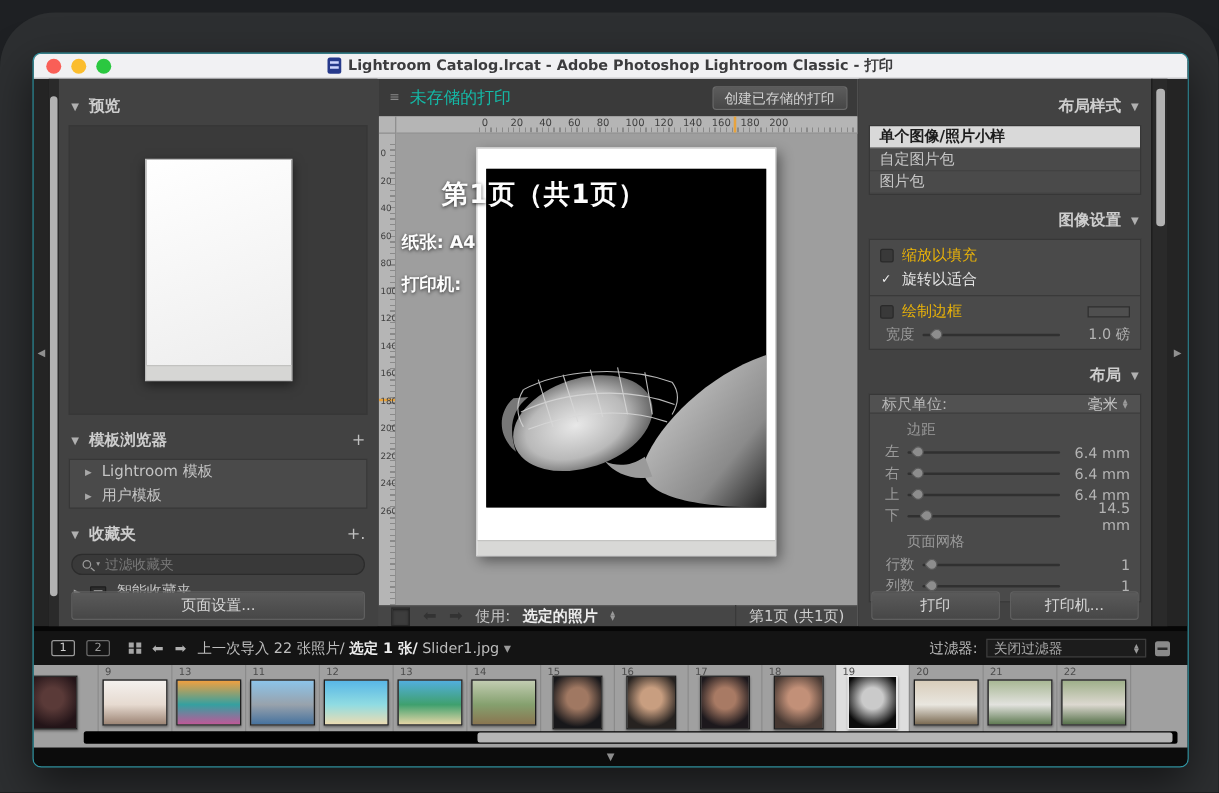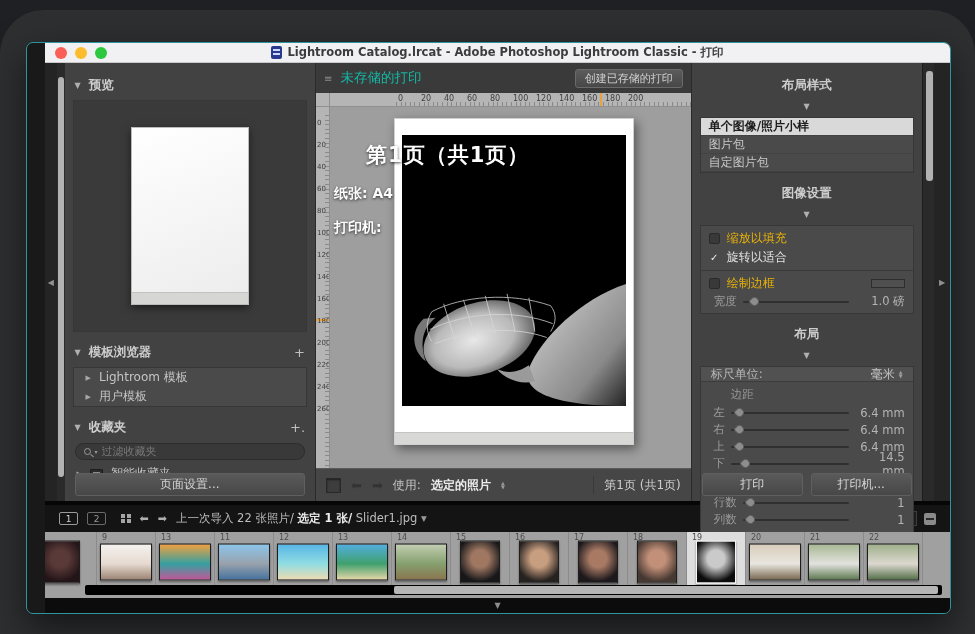--- a/index.html
+++ b/index.html
@@ -8,21 +8,21 @@
     background:#1e2023;
     font-family:"DejaVu Sans","Liberation Sans",sans-serif;
     position:relative;
   }
   .desktop { position:absolute; left:0; top:10px; right:0; bottom:0;
     background:#2d2f31; border-radius:44px 44px 0 0; }
   
   .window { position:absolute; left:26px; top:42px; width:925px; height:572px;
     border-radius:7px; overflow:hidden; background:#191919;
     border:1px solid #2f93a0; box-shadow:0 14px 36px rgba(0,0,0,.55);
-    display:flex; flex-direction:column;padding-left:18px; }
+    display:flex; flex-direction:column; }
   .titlebar { height:20px; background:#f1f1f3; display:flex; align-items:center;
     position:relative; flex:0 0 auto; border-bottom:1px solid #c9c9cc; }
   .traffic { display:flex; gap:8px; margin-left:10px; }
   .light { width:12px; height:12px; border-radius:50%; }
   .light.r{ background:#f95f57; } .light.y{ background:#fbbd2e; } .light.g{ background:#2bc840; }
   .title-wrap { position:absolute; left:0; right:0; text-align:center; font-size:11.5px;
     font-weight:bold; color:#3c3c3e; display:flex; justify-content:center; align-items:center; gap:5px; }
   .doc-icon { width:11px; height:13px; background:#273a8c; border-radius:2px; display:inline-block;
     position:relative; }
   .doc-icon::after{ content:""; position:absolute; left:2px; top:3px; width:7px; height:2px; background:#cfd6ff; box-shadow:0 4px 0 #cfd6ff; }
@@ -35,21 +35,21 @@
   .rpscroll { width:13px; background:#2a2a2a; position:relative; border-left:1px solid #1c1c1c;}
   .rpscroll .thumb { position:absolute; left:3px; width:7px; background:#b2b2b2; border-radius:3px; }
   
   .panel { background:#424242; padding-top:10px; position:relative; }
   .panel.left { width:256px; }
   .panel.right { width:235px; }
   .sec-head { display:flex; align-items:center; gap:8px; padding:4px 10px; color:#cdcdcd;
     font-size:12.5px; font-weight:bold; }
   .sec-head .tri { font-size:8px; color:#b0b0b0; }
   .sec-head .plus { margin-left:auto; color:#c0c0c0; font-size:13px; font-weight:normal; }
-  .sec-head.rhead { justify-content:flex-end;flex-direction:column; }
+  .sec-head.rhead { justify-content:flex-end; }
   .boxed { background:#4a4a4a; border:1px solid #373737; margin:2px 8px 8px 8px; }
   .preview-box { height:232px; background:#3a3a3a; display:flex; align-items:center; justify-content:center; }
   .mini-page { width:118px; height:178px; background:linear-gradient(160deg,#ffffff,#ececec);
     box-shadow:0 3px 8px rgba(0,0,0,.5); border:1px solid #bbb; position:relative; }
   .mini-page .bstrip { position:absolute; left:0; right:0; bottom:0; height:12px; background:#d6d6d4; border-top:1px solid #c2c2c0;}
   .tree-row { display:flex; align-items:center; gap:8px; height:19px; padding:0 12px;
     color:#c4c4c4; font-size:12px; }
   .tree-row .tri { font-size:7px; color:#a8a8a8; }
   .folder-ic { width:13px; height:9px; background:#2c2c2c; border:1px solid #1d1d1d; border-radius:1px; position:relative;}
   .folder-ic::after{content:""; position:absolute; left:2px; top:2px; width:7px; height:1px; background:#8c8c8c;}
@@ -110,21 +110,21 @@
     background:repeating-linear-gradient(180deg,#8a8a8a 0 1px,transparent 1px 4.6px); }
   .v-ruler .num { position:absolute; left:1px; font-size:7px; color:#3f3f3f; width:12px; overflow:hidden; white-space:nowrap;}
   .print-page { position:absolute; left:78px; top:25px; width:240px; height:327px;
     background:#ffffff; box-shadow:3px 4px 10px rgba(0,0,0,.45); border:1px solid #d0d0d0; }
   .print-page .photo { position:absolute; left:7px; top:16px; right:7px; bottom:38px; background:#000; }
   .print-page .pstrip { position:absolute; left:0; right:0; bottom:0; height:12px; background:#d8d8d6; border-top:1px solid #c4c4c2; }
   .overlay-info { position:absolute; left:18px; top:48px; z-index:4; color:#fdfdfd;
     text-shadow:0 1px 3px rgba(0,0,0,.7); }
   .overlay-info .big { font-size:21px; font-weight:bold; letter-spacing:1px;margin-left:32px; }
   .overlay-info .line { font-size:14px; margin-top:16px; font-weight:bold; }
-  .c-toolbar { height:33px; background:#464646; border-top:1px solid #5a5a5a; display:flex;
+  .c-toolbar { height:17px; background:#464646; border-top:1px solid #5a5a5a; display:flex;
     align-items:center; padding:0 10px; gap:10px; flex:0 0 auto; color:#c2c2c2; font-size:12px; }
   .tool-square { width:15px; height:15px; background:#3d3d3d; border:1px solid #282828; box-shadow:inset 0 1px 2px rgba(0,0,0,.5);}
   .nav-arrow { color:#333; font-size:13px; }
   .c-toolbar .sep { width:1px; height:18px; background:#393939; margin-left:auto; }
   .c-toolbar .pageind { color:#cfcfcf; }
   .c-toolbar .bold { color:#ececec; font-weight:bold; }
   
   .strip-sep { height:4px; background:#060606; }
   .fs-toolbar { height:27px; background:#141414; display:flex; align-items:center; gap:9px;
     padding:0 14px; color:#bdbdbd; font-size:11.5px; flex:0 0 auto;}
@@ -330,22 +330,22 @@
       </div>
     </div>
 
     <div class="panel right">
       <div class="sec-head rhead">
         <span>布局样式</span>
         <span class="tri">▼</span>
       </div>
       <div class="boxed style-list" id="layout-style-list">
           <div class="opt sel">单个图像/照片小样</div>
+          <div class="opt">自定图片包</div>
           <div class="opt">图片包</div>
-          <div class="opt">自定图片包</div>
         </div>
 
       <div class="sec-head rhead">
         <span>图像设置</span>
         <span class="tri">▼</span>
       </div>
       <div class="boxed" style="padding:3px 0;">
         <div id="image-settings-checks">
             <div class="chk-row">
               <span class="chk"></span>

